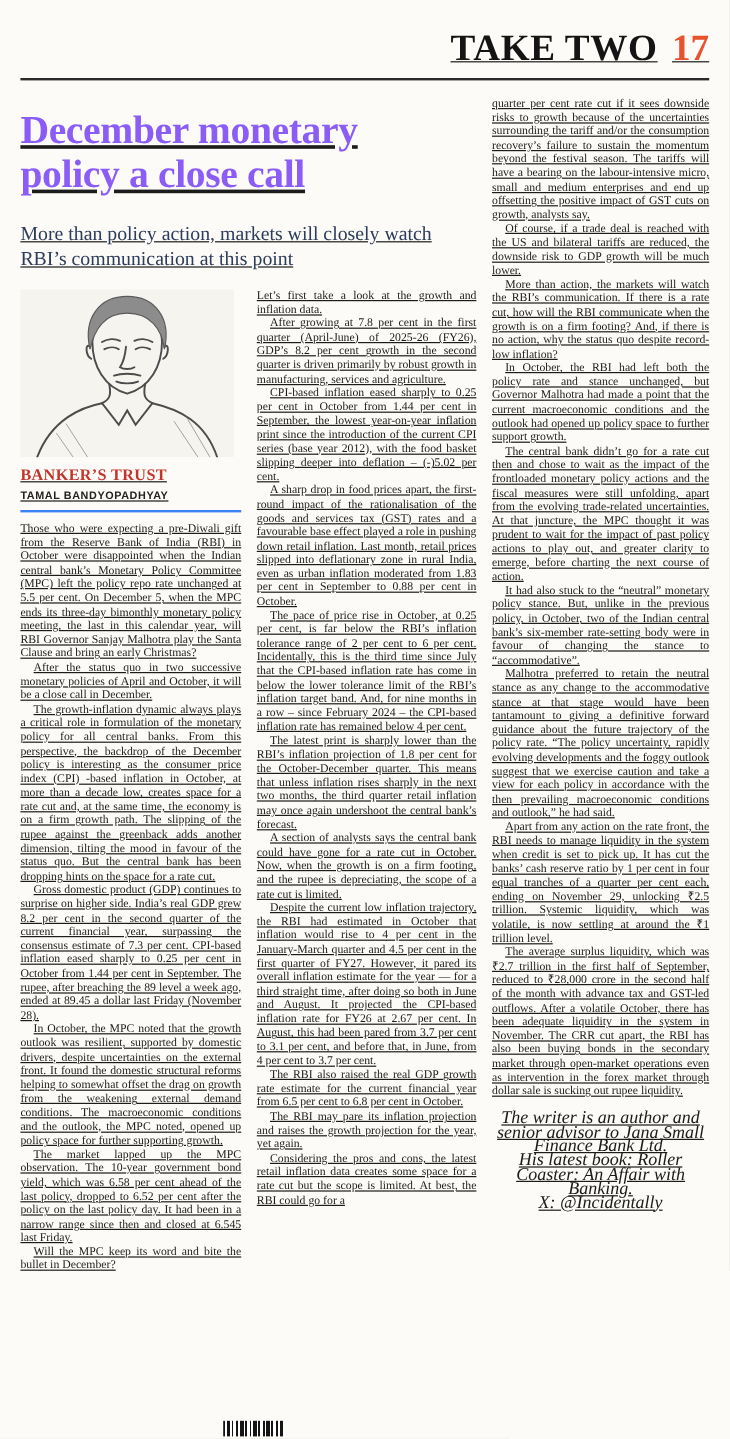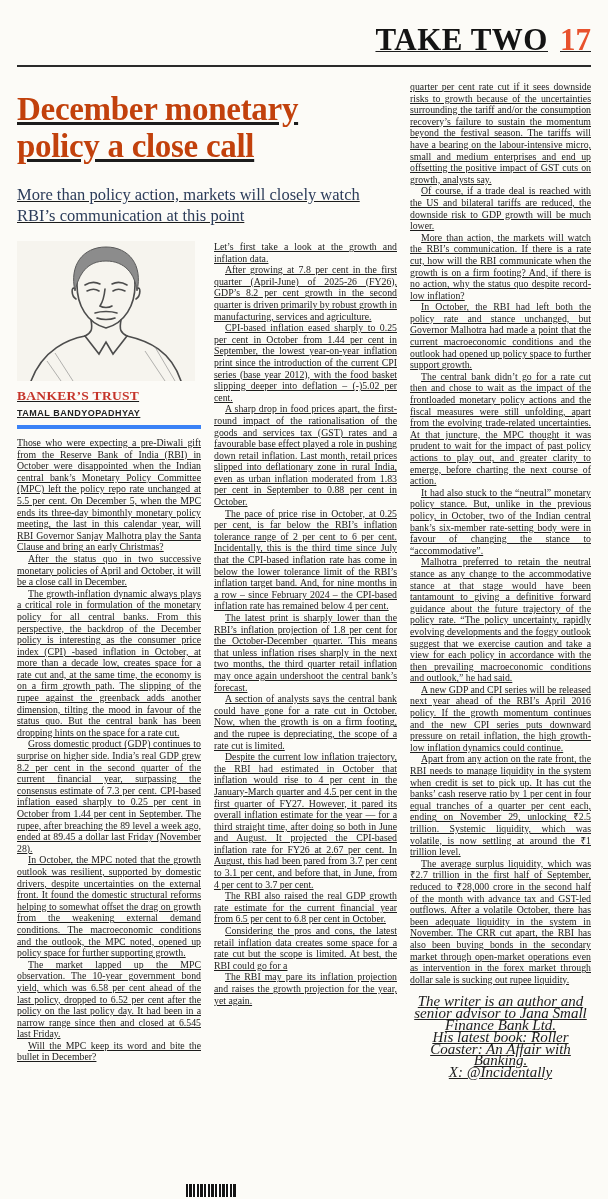--- a/index.html
+++ b/index.html
@@ -25,33 +25,33 @@
   }
   .header-rule { border-top: 2px solid #2a2a2a; margin-top: 7px; }
 
   
   .content { display: flex; gap: 13px; margin-top: 13px; }
   .left-two { width: 380px; flex: 0 0 380px; }
   .col3 { width: 181px; flex: 0 0 181px; padding-top: 1px; }
 
   .headline {
     font-size: 33px; line-height: 37px; font-weight: bold;
-    color: #c2410c; letter-spacing: -0.3px; margin-top: 11px; width: 345px;
+    color: #8b5cf6; letter-spacing: -0.3px; margin-top: 11px; width: 345px;
   }
   .standfirst {
     font-size: 16.5px; line-height: 21px; color: #2c3c5a;
     margin-top: 19px; width: 345px;
   }
   .two-cols { display: flex; gap: 13px; margin-top: 15px; }
   .col1 { width: 184px; flex: 0 0 184px; }
   .col2 { width: 183px; flex: 0 0 183px; }
 
   
   .portrait { width: 178px; height: 140px; display: block; }
-  .byline-block { margin-top: 7px; padding-bottom: 7px; border-bottom: 4px solid #3b82f6; }
+  .byline-block { margin-top: 7px; padding-bottom: 7px; border-bottom: 2px solid #3b82f6; }
   .kicker {
     color: #c5342a; font-weight: bold; font-size: 13.5px; letter-spacing: 0.3px;
     font-family: "Liberation Serif", serif;
   }
   .author {
     font-family: "Liberation Sans", sans-serif;
     font-size: 9px; font-weight: bold; letter-spacing: 0.5px; color: #222;
     margin-top: 4px;
   }
 
@@ -143,38 +143,37 @@
           <div class="body">
               <p class="para">Let’s first take a look at the growth and inflation data.</p>
               <p class="para">After growing at 7.8 per cent in the first quarter (April-June) of 2025-26 (FY26), GDP’s 8.2 per cent growth in the second quarter is driven primarily by robust growth in manufacturing, services and agriculture.</p>
               <p class="para">CPI-based inflation eased sharply to 0.25 per cent in October from 1.44 per cent in September, the lowest year-on-year inflation print since the introduction of the current CPI series (base year 2012), with the food basket slipping deeper into deflation – (-)5.02 per cent.</p>
               <p class="para">A sharp drop in food prices apart, the first-round impact of the rationalisation of the goods and services tax (GST) rates and a favourable base effect played a role in pushing down retail inflation. Last month, retail prices slipped into deflationary zone in rural India, even as urban inflation moderated from 1.83 per cent in September to 0.88 per cent in October.</p>
               <p class="para">The pace of price rise in October, at 0.25 per cent, is far below the RBI’s inflation tolerance range of 2 per cent to 6 per cent. Incidentally, this is the third time since July that the CPI-based inflation rate has come in below the lower tolerance limit of the RBI’s inflation target band. And, for nine months in a row – since February 2024 – the CPI-based inflation rate has remained below 4 per cent.</p>
               <p class="para">The latest print is sharply lower than the RBI’s inflation projection of 1.8 per cent for the October-December quarter. This means that unless inflation rises sharply in the next two months, the third quarter retail inflation may once again undershoot the central bank’s forecast.</p>
               <p class="para">A section of analysts says the central bank could have gone for a rate cut in October. Now, when the growth is on a firm footing, and the rupee is depreciating, the scope of a rate cut is limited.</p>
               <p class="para">Despite the current low inflation trajectory, the RBI had estimated in October that inflation would rise to 4 per cent in the January-March quarter and 4.5 per cent in the first quarter of FY27. However, it pared its overall inflation estimate for the year — for a third straight time, after doing so both in June and August. It projected the CPI-based inflation rate for FY26 at 2.67 per cent. In August, this had been pared from 3.7 per cent to 3.1 per cent, and before that, in June, from 4 per cent to 3.7 per cent.</p>
               <p class="para">The RBI also raised the real GDP growth rate estimate for the current financial year from 6.5 per cent to 6.8 per cent in October.</p>
+              <p class="para">The RBI may pare its inflation projection and raises the growth projection for the year, yet again.</p>
               <p class="para">Considering the pros and cons, the latest retail inflation data creates some space for a rate cut but the scope is limited. At best, the RBI could go for a</p>
-              <p class="para">The RBI may pare its inflation projection and raises the growth projection for the year, yet again.</p>
             </div>
         </div>
 
       </div>
     </div>
 
     <div class="col3">
       <div class="body">
           <p class="para">quarter per cent rate cut if it sees downside risks to growth because of the uncertainties surrounding the tariff and/or the consumption recovery’s failure to sustain the momentum beyond the festival season. The tariffs will have a bearing on the labour-intensive micro, small and medium enterprises and end up offsetting the positive impact of GST cuts on growth, analysts say.</p>
           <p class="para">Of course, if a trade deal is reached with the US and bilateral tariffs are reduced, the downside risk to GDP growth will be much lower.</p>
           <p class="para">More than action, the markets will watch the RBI’s communication. If there is a rate cut, how will the RBI communicate when the growth is on a firm footing? And, if there is no action, why the status quo despite record-low inflation?</p>
           <p class="para">In October, the RBI had left both the policy rate and stance unchanged, but Governor Malhotra had made a point that the current macroeconomic conditions and the outlook had opened up policy space to further support growth.</p>
           <p class="para">The central bank didn’t go for a rate cut then and chose to wait as the impact of the frontloaded monetary policy actions and the fiscal measures were still unfolding, apart from the evolving trade-related uncertainties. At that juncture, the MPC thought it was prudent to wait for the impact of past policy actions to play out, and greater clarity to emerge, before charting the next course of action.</p>
           <p class="para">It had also stuck to the “neutral” monetary policy stance. But, unlike in the previous policy, in October, two of the Indian central bank’s six-member rate-setting body were in favour of changing the stance to “accommodative”.</p>
           <p class="para">Malhotra preferred to retain the neutral stance as any change to the accommodative stance at that stage would have been tantamount to giving a definitive forward guidance about the future trajectory of the policy rate. “The policy uncertainty, rapidly evolving developments and the foggy outlook suggest that we exercise caution and take a view for each policy in accordance with the then prevailing macroeconomic conditions and outlook,” he had said.</p>
-          <p class="para">A new GDP and CPI series will be released next year ahead of the RBI’s April 2016 policy. If the growth momentum continues and the new CPI series puts downward pressure on retail inflation, the high growth-low inflation dynamics could continue.</p>
           <p class="para">Apart from any action on the rate front, the RBI needs to manage liquidity in the system when credit is set to pick up. It has cut the banks’ cash reserve ratio by 1 per cent in four equal tranches of a quarter per cent each, ending on November 29, unlocking ₹2.5 trillion. Systemic liquidity, which was volatile, is now settling at around the ₹1 trillion level.</p>
           <p class="para">The average surplus liquidity, which was ₹2.7 trillion in the first half of September, reduced to ₹28,000 crore in the second half of the month with advance tax and GST-led outflows. After a volatile October, there has been adequate liquidity in the system in November. The CRR cut apart, the RBI has also been buying bonds in the secondary market through open-market operations even as intervention in the forex market through dollar sale is sucking out rupee liquidity.</p>
         </div>
       <div class="bio">
           <p class="bio-line">The writer is an author and senior advisor to Jana Small Finance Bank Ltd.</p>
           <p class="bio-line">His latest book: Roller Coaster: An Affair with Banking.</p>
           <p class="bio-line">X: @Incidentally</p>
         </div>
     </div>
 

